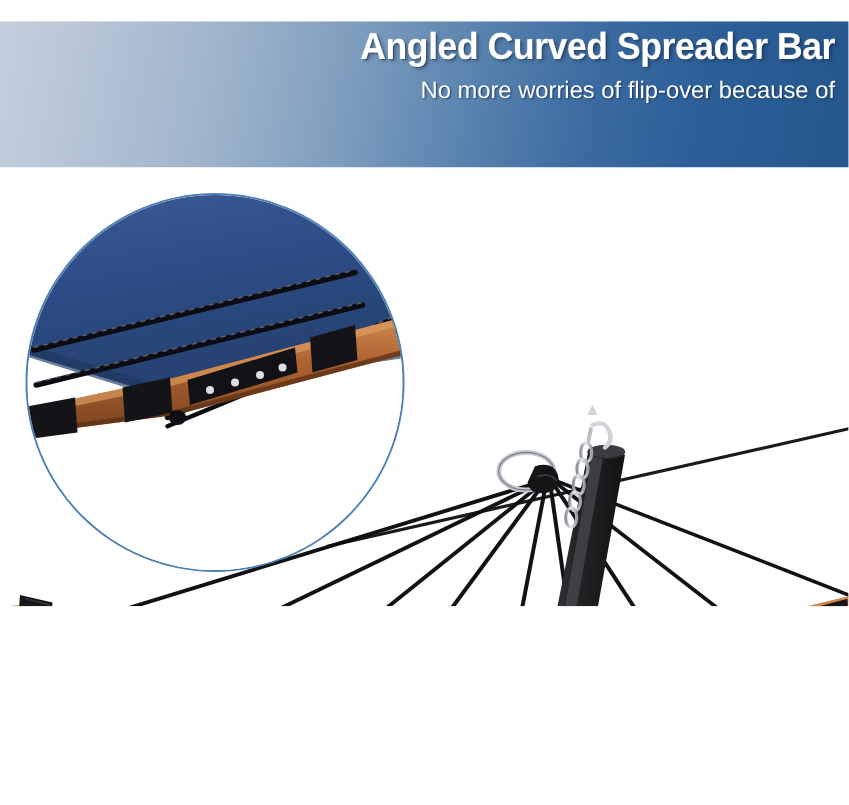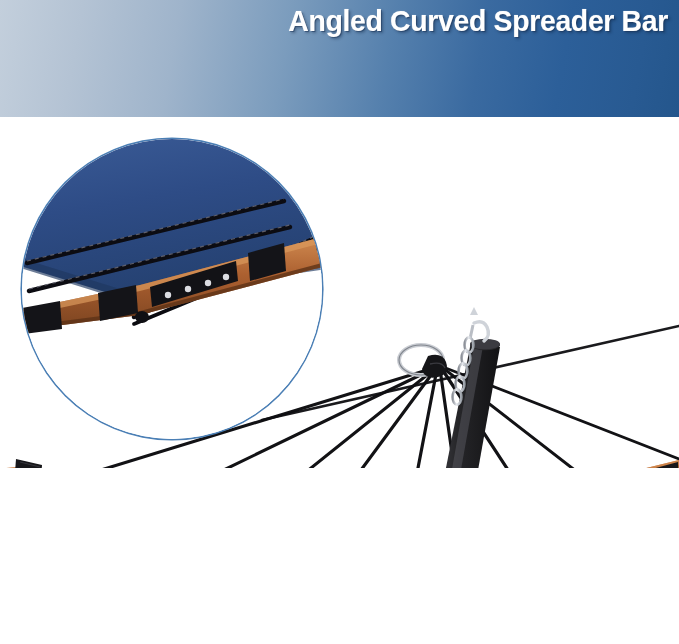--- a/index.html
+++ b/index.html
@@ -9,20 +9,21 @@
   }
   body {
     font-family: "Liberation Sans", sans-serif;
   }
   #page {
     position: relative;
     width: 679px;
     height: 468px;
     overflow: hidden;
     background: #ffffff;
+    margin-top: 17px;
   }
 
   
   .banner {
     position: absolute;
     left: 0; top: 0;
     width: 679px;
     height: 117px;
     background: linear-gradient(100deg,
         #c3cfdc 0%,
@@ -99,20 +100,21 @@
   .inset svg { display: block; }
 </style>
 </head>
 <body>
 
 <div id="page">
 
   <div class="banner">
     <div class="banner-text">
       <div class="banner-title">Angled Curved Spreader Bar</div>
+      <div class="banner-sub">No more worries of flip-over because of</div>
     </div>
   </div>
 
   <div class="stage">
     <svg width="679" height="527" viewBox="0 0 679 527">
       <defs>
         <linearGradient id="gWood" x1="0" y1="0" x2="0" y2="1">
           <stop offset="0%" stop-color="#c8783f"></stop>
           <stop offset="35%" stop-color="#ab5e2d"></stop>
           <stop offset="75%" stop-color="#8c4a22"></stop>

